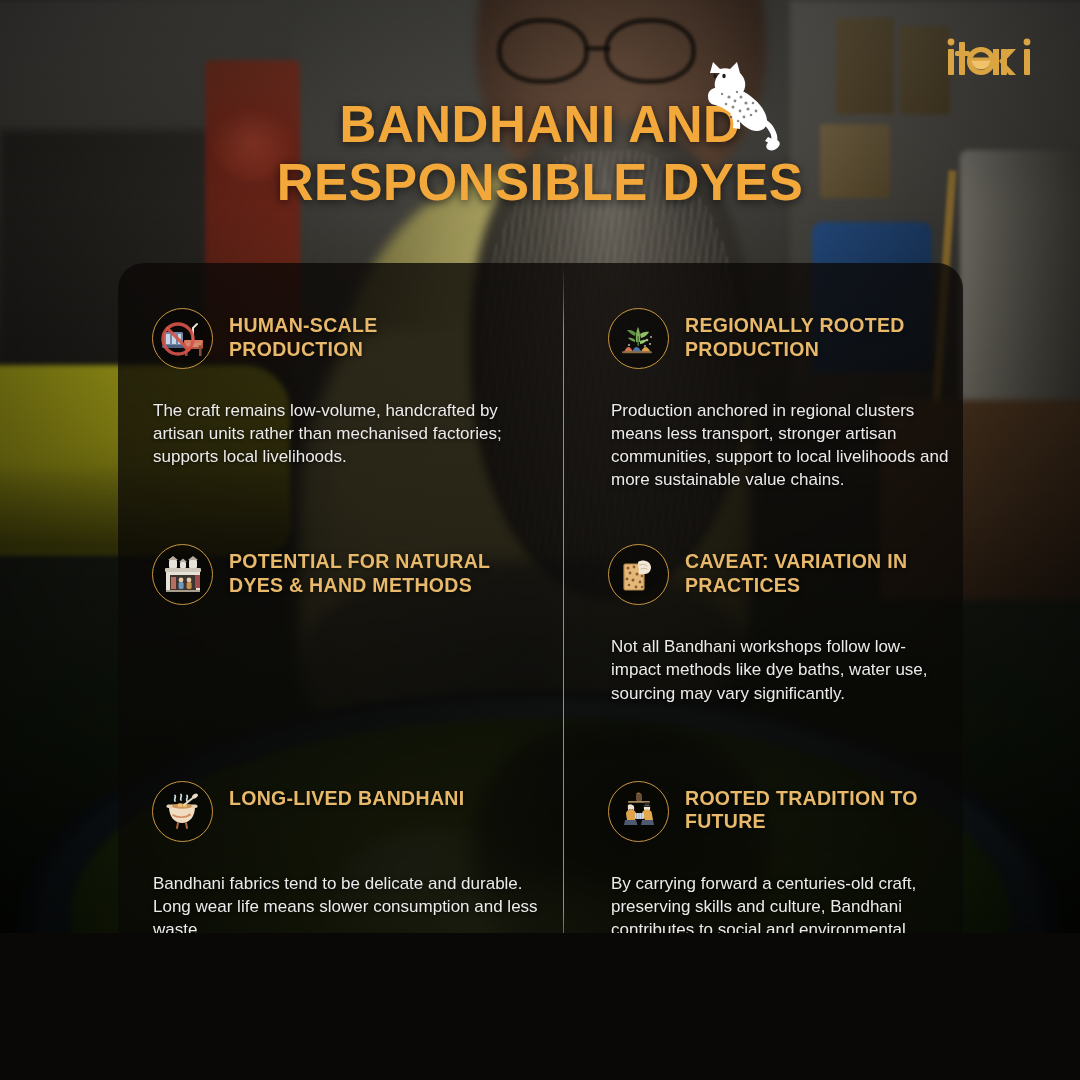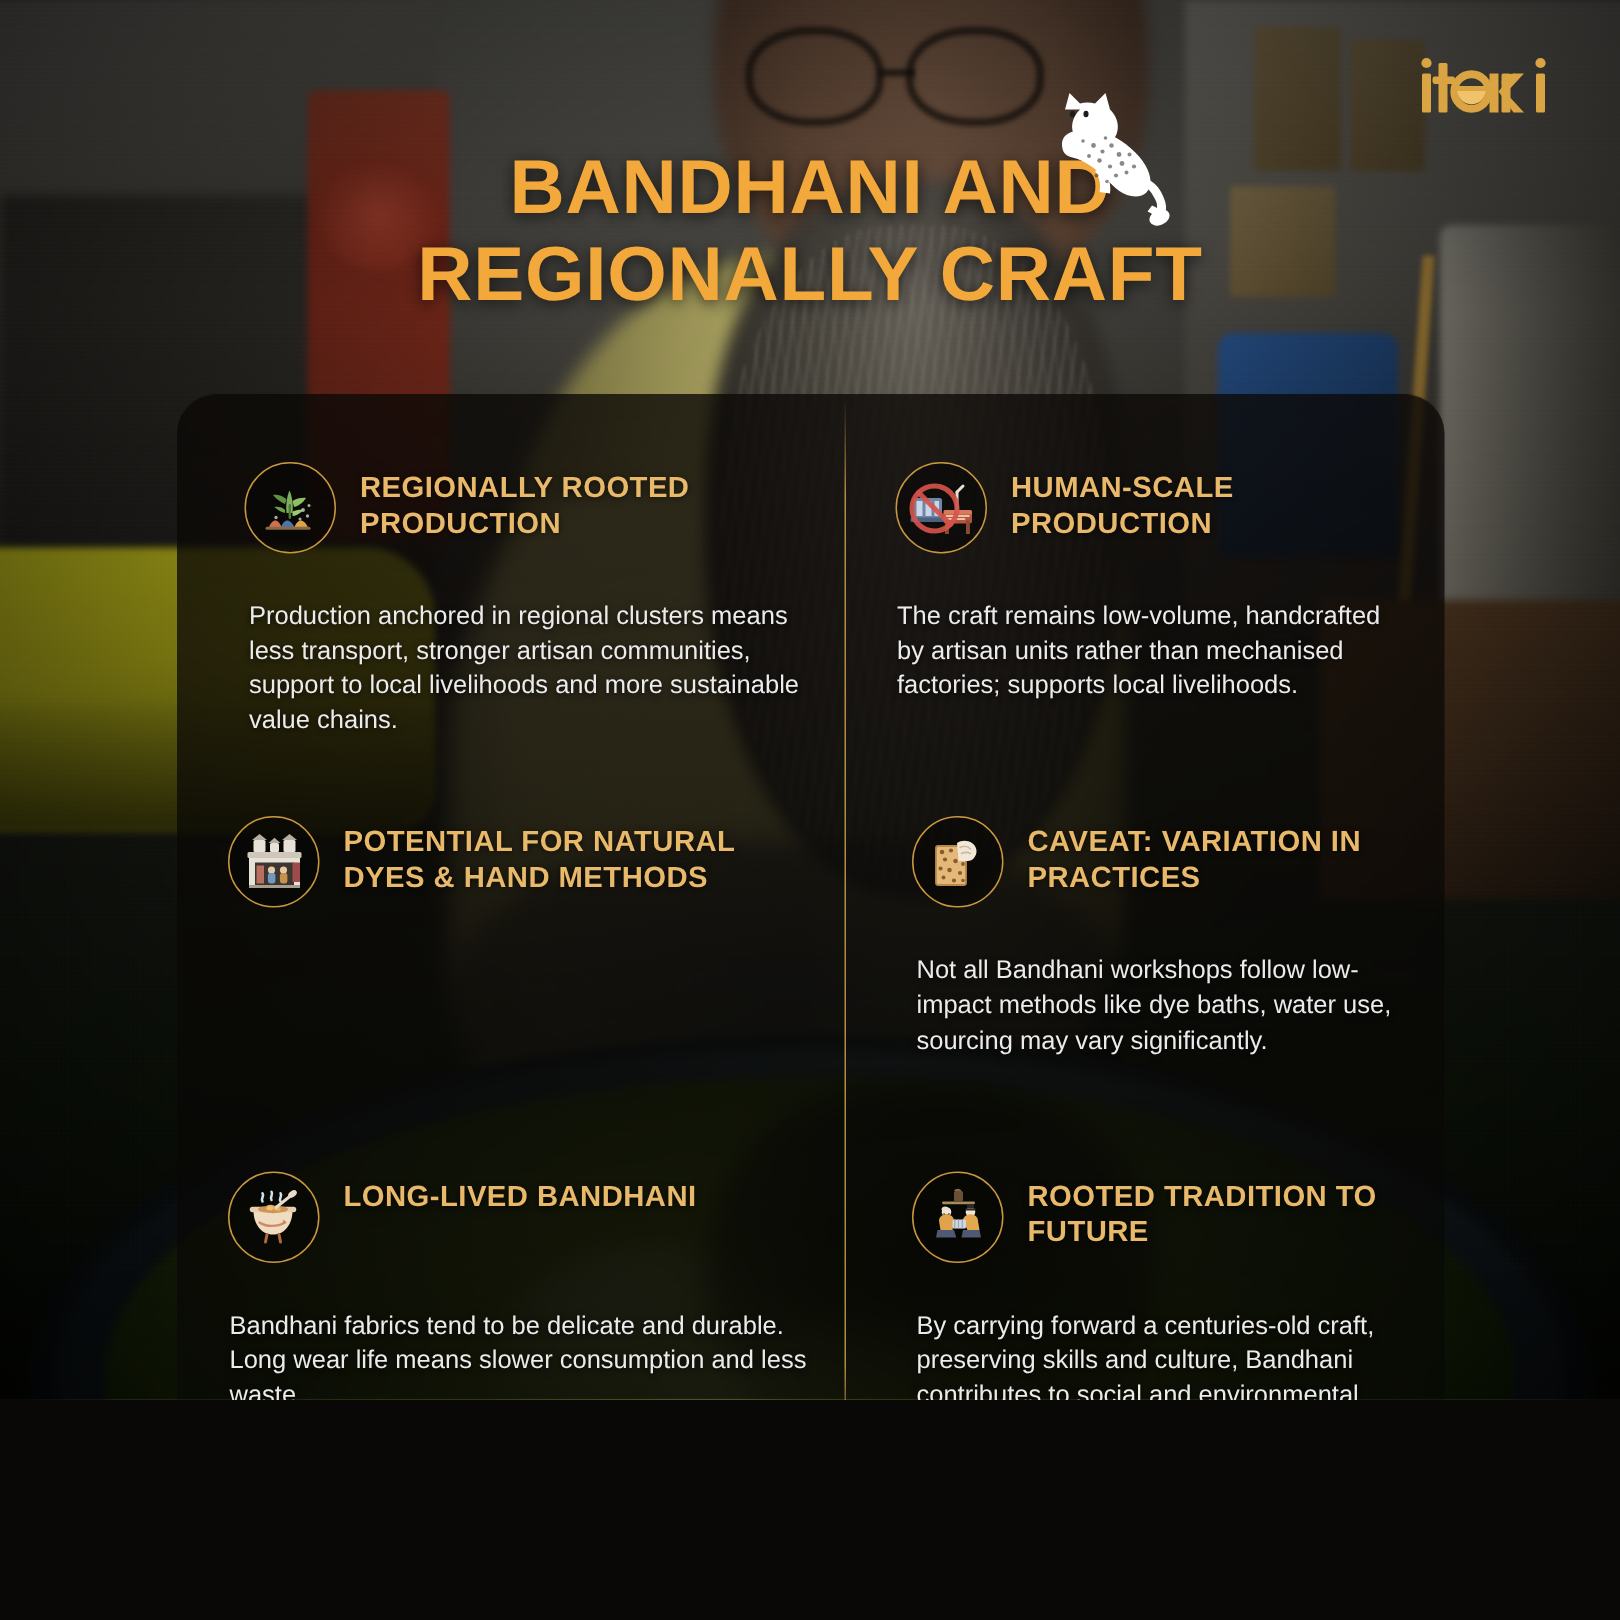--- a/index.html
+++ b/index.html
@@ -323,21 +323,21 @@
       <g>
         <circle cx="35" cy="23" r="11.5" fill="none" stroke="#d9a441" stroke-width="5.2"></circle>
         <path d="M25.5 21.5h19c0 6-4.3 10-9.5 10s-9.5-4-9.5-10z" fill="#f0c36a"></path>
         <rect x="24.6" y="19.4" width="20.8" height="3.3" rx="1.4" fill="#d9a441"></rect>
       </g>
     </svg>
   </div>
 
   <div class="title-wrap">
     <div class="title-line">BANDHANI AND</div>
-    <div class="title-line">REGIONALLY CRAFT</div>
+    <div class="title-line">RESPONSIBLE DYES</div>
   </div>
 
   <div class="cat-deco">
     <svg width="105" height="95" viewBox="0 0 105 95">
       <g fill="#ffffff">
         <path d="M22 16l3-11 7 7c3-1 7-1 10 0l7-7 3 11c4 4 6 9 5 14-1 7-8 11-15 11s-14-4-15-11c-1-5 1-10 5-14z"></path>
         <path d="M30 30c14-2 26 3 36 12 8 7 13 15 13 22 0 6-4 10-10 10-8 0-14-6-20-12-7-7-14-12-22-14-5-1-7-4-7-9 0-5 4-8 10-9z"></path>
         <path d="M76 62c5 2 9 6 11 11 2 4 3 8 2 11l-6-1c1-3 0-6-2-9-2-4-5-7-9-8z"></path>
         <path d="M80 80c3 1 6 3 8 6l-4 4c-2-3-4-5-7-6z"></path>
         <path d="M47 55c4 5 6 11 5 17l-7-1c1-5 0-10-3-14z"></path>
@@ -366,20 +366,45 @@
         <ellipse cx="36" cy="19" rx="1.7" ry="2.2"></ellipse>
       </g>
     </svg>
   </div>
 
   <div class="panel"></div>
   <div class="divider"></div>
 
   <div class="grid">
 
+    <div class="card left">
+      <div class="card-head">
+        <div class="icon-circle">
+          <svg width="46" height="46" viewBox="0 0 46 46">
+            <rect x="4" y="16" width="19" height="14" rx="1.5" fill="#6f86a8"></rect>
+            <rect x="6" y="18" width="4" height="10" fill="#c9d6e6"></rect>
+            <rect x="12" y="18" width="4" height="10" fill="#c9d6e6"></rect>
+            <rect x="18" y="18" width="3" height="10" fill="#c9d6e6"></rect>
+            <rect x="2" y="29" width="23" height="3" rx="1" fill="#4c6180"></rect>
+            <rect x="24" y="25" width="19" height="8" rx="1.5" fill="#b4563e"></rect>
+            <rect x="24" y="24" width="19" height="3" rx="1" fill="#d8795c"></rect>
+            <path d="M26 28h15M26 30h12" stroke="#f0c4a8" stroke-width="1.2" stroke-linecap="round"></path>
+            <rect x="39" y="31" width="2.6" height="9" fill="#8a4a33"></rect>
+            <rect x="25" y="31" width="2.6" height="9" fill="#8a4a33"></rect>
+            <path d="M33 25V12" stroke="#e8e0d2" stroke-width="2" stroke-linecap="round"></path>
+            <path d="M33 12l4-4" stroke="#e8e0d2" stroke-width="2" stroke-linecap="round"></path>
+            <circle cx="18" cy="23" r="15" fill="none" stroke="#d4534a" stroke-width="3.4" opacity=".92"></circle>
+            <path d="M7.4 12.4L28.6 33.6" stroke="#d4534a" stroke-width="3.4" stroke-linecap="round" opacity=".92"></path>
+          </svg>
+        </div>
+        <div class="card-title">HUMAN-SCALE PRODUCTION</div>
+      </div>
+      <div class="card-body">The craft remains low-volume, handcrafted by artisan units rather than mechanised factories; supports local livelihoods.</div>
+    </div>
+
     <div class="card right">
       <div class="card-head">
         <div class="icon-circle">
           <svg width="46" height="46" viewBox="0 0 46 46">
             <path d="M20 26c-1-9 2-15 2-15s3 6 2 15z" fill="#7fae5a"></path>
             <path d="M19 20c-5-2-8-6-8-6s5-1 9 3z" fill="#5f9245"></path>
             <path d="M24 18c5-3 9-2 9-2s-3 5-8 6z" fill="#8ebf63"></path>
             <path d="M19 26c-4-1-7-4-7-4s4-1 7 2z" fill="#6ea04d"></path>
             <path d="M24 25c4-2 7-1 7-1s-3 4-7 4z" fill="#9acb6f"></path>
             <rect x="21.4" y="20" width="1.6" height="10" rx=".8" fill="#4d7a38"></rect>
@@ -392,45 +417,20 @@
             </g>
             <path d="M8 36c1.5-3.5 3-5 4.5-5S15.5 32.5 17 36z" fill="#d1704f"></path>
             <path d="M16 36c1.5-3.5 3-5 4.5-5S24 32.5 25.5 36z" fill="#4d74ab"></path>
             <path d="M25 36c1.5-3.5 3-5 4.5-5S33 32.5 34.5 36z" fill="#dda24a"></path>
             <rect x="6" y="35.2" width="30" height="2" rx="1" fill="#8a6a42"></rect>
           </svg>
         </div>
         <div class="card-title">REGIONALLY ROOTED PRODUCTION</div>
       </div>
       <div class="card-body">Production anchored in regional clusters means less transport, stronger artisan communities, support to local livelihoods and more sustainable value chains.</div>
-    </div>
-
-    <div class="card left">
-      <div class="card-head">
-        <div class="icon-circle">
-          <svg width="46" height="46" viewBox="0 0 46 46">
-            <rect x="4" y="16" width="19" height="14" rx="1.5" fill="#6f86a8"></rect>
-            <rect x="6" y="18" width="4" height="10" fill="#c9d6e6"></rect>
-            <rect x="12" y="18" width="4" height="10" fill="#c9d6e6"></rect>
-            <rect x="18" y="18" width="3" height="10" fill="#c9d6e6"></rect>
-            <rect x="2" y="29" width="23" height="3" rx="1" fill="#4c6180"></rect>
-            <rect x="24" y="25" width="19" height="8" rx="1.5" fill="#b4563e"></rect>
-            <rect x="24" y="24" width="19" height="3" rx="1" fill="#d8795c"></rect>
-            <path d="M26 28h15M26 30h12" stroke="#f0c4a8" stroke-width="1.2" stroke-linecap="round"></path>
-            <rect x="39" y="31" width="2.6" height="9" fill="#8a4a33"></rect>
-            <rect x="25" y="31" width="2.6" height="9" fill="#8a4a33"></rect>
-            <path d="M33 25V12" stroke="#e8e0d2" stroke-width="2" stroke-linecap="round"></path>
-            <path d="M33 12l4-4" stroke="#e8e0d2" stroke-width="2" stroke-linecap="round"></path>
-            <circle cx="18" cy="23" r="15" fill="none" stroke="#d4534a" stroke-width="3.4" opacity=".92"></circle>
-            <path d="M7.4 12.4L28.6 33.6" stroke="#d4534a" stroke-width="3.4" stroke-linecap="round" opacity=".92"></path>
-          </svg>
-        </div>
-        <div class="card-title">HUMAN-SCALE PRODUCTION</div>
-      </div>
-      <div class="card-body">The craft remains low-volume, handcrafted by artisan units rather than mechanised factories; supports local livelihoods.</div>
     </div>
 
     <div class="card left">
       <div class="card-head">
         <div class="icon-circle">
           <svg width="48" height="48" viewBox="0 0 48 48">
             <rect x="7" y="20" width="34" height="20" fill="#e7e2d8"></rect>
             <rect x="6" y="17" width="36" height="4" rx="1" fill="#cfc8ba"></rect>
             <rect x="10" y="9" width="8" height="8" rx="1" fill="#e7e2d8"></rect>
             <path d="M9 9h10l-5-4z" fill="#b8ada0"></path>

